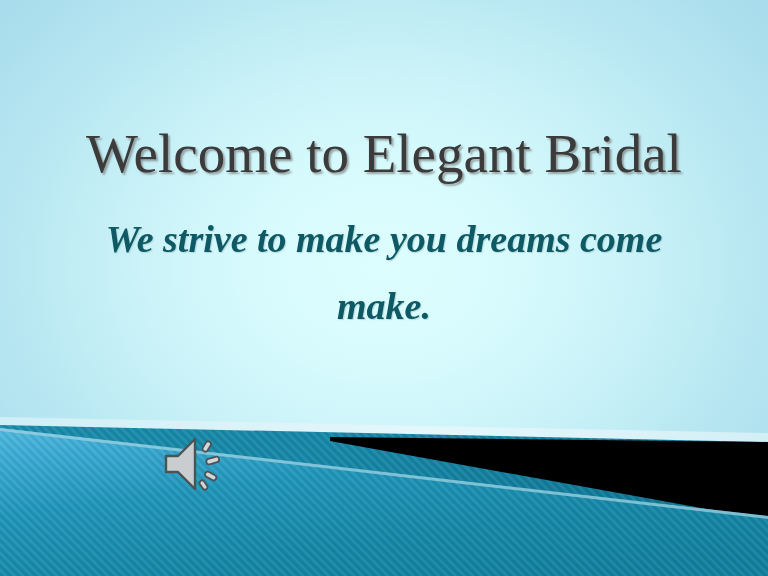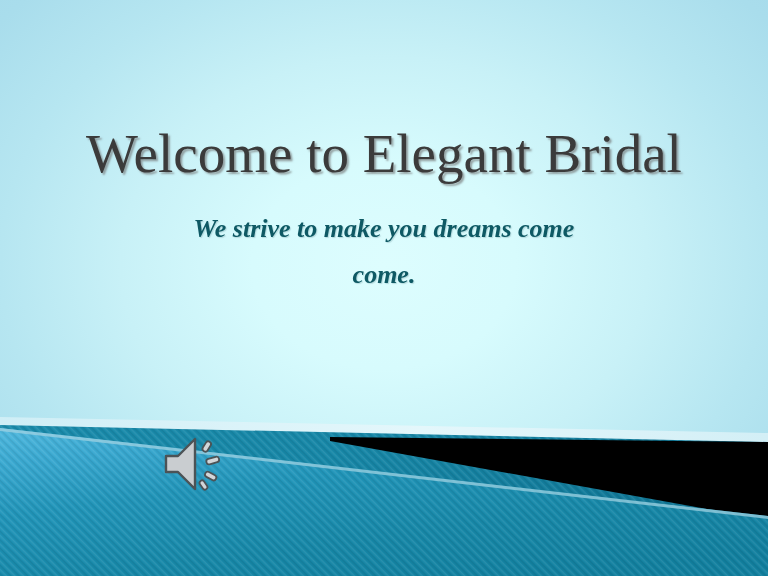--- a/index.html
+++ b/index.html
@@ -52,21 +52,21 @@
     letter-spacing: 0px;
     text-shadow: 2px 2px 2px rgba(110,110,110,0.62);
   }
   .title .line {
     display: block;
   }
   .subtitle {
     margin: 0;
     padding: 0;
     color: #0e5964;
-    font-size: 26px;
+    font-size: 38px;
     font-style: italic;
     font-weight: bold;
     line-height: 1.78;
     text-shadow: 1px 1px 1px rgba(150,190,195,0.55);
   }
   .subtitle .line {
     display: block;
   }
 
   
@@ -121,21 +121,21 @@
 
     <polygon points="0,428 768,516 768,519 0,431" fill="#9fd2e2" opacity="0.75"></polygon>
   </svg>
 
   <div class="text-stack">
     <h1 class="title" style="margin-top:112px;">
       <span class="line">Welcome to Elegant Bridal</span>
     </h1>
     <p class="subtitle" style="margin-top:10px;">
       <span class="line">We strive to make you dreams come</span>
-      <span class="line">come.</span>
+      <span class="line">make.</span>
     </p>
   </div>
 
   <svg class="speaker-icon" viewBox="0 0 66 64" xmlns="http://www.w3.org/2000/svg">
 
     <path d="M4 24 L16 24 L33 7 L33 57 L16 40 L4 40 Z" fill="#c9cdd0" stroke="#4c5356" stroke-width="2.4" stroke-linejoin="round"></path>
 
     <g fill="#d2d6d9" stroke="#4c5356" stroke-width="1.8" stroke-linejoin="round">
       <rect x="42" y="9" width="5.5" height="11" rx="2.6" transform="rotate(32 44.7 14.5)"></rect>
       <rect x="48" y="22" width="5.5" height="13" rx="2.6" transform="rotate(74 50.7 28.5)"></rect>

